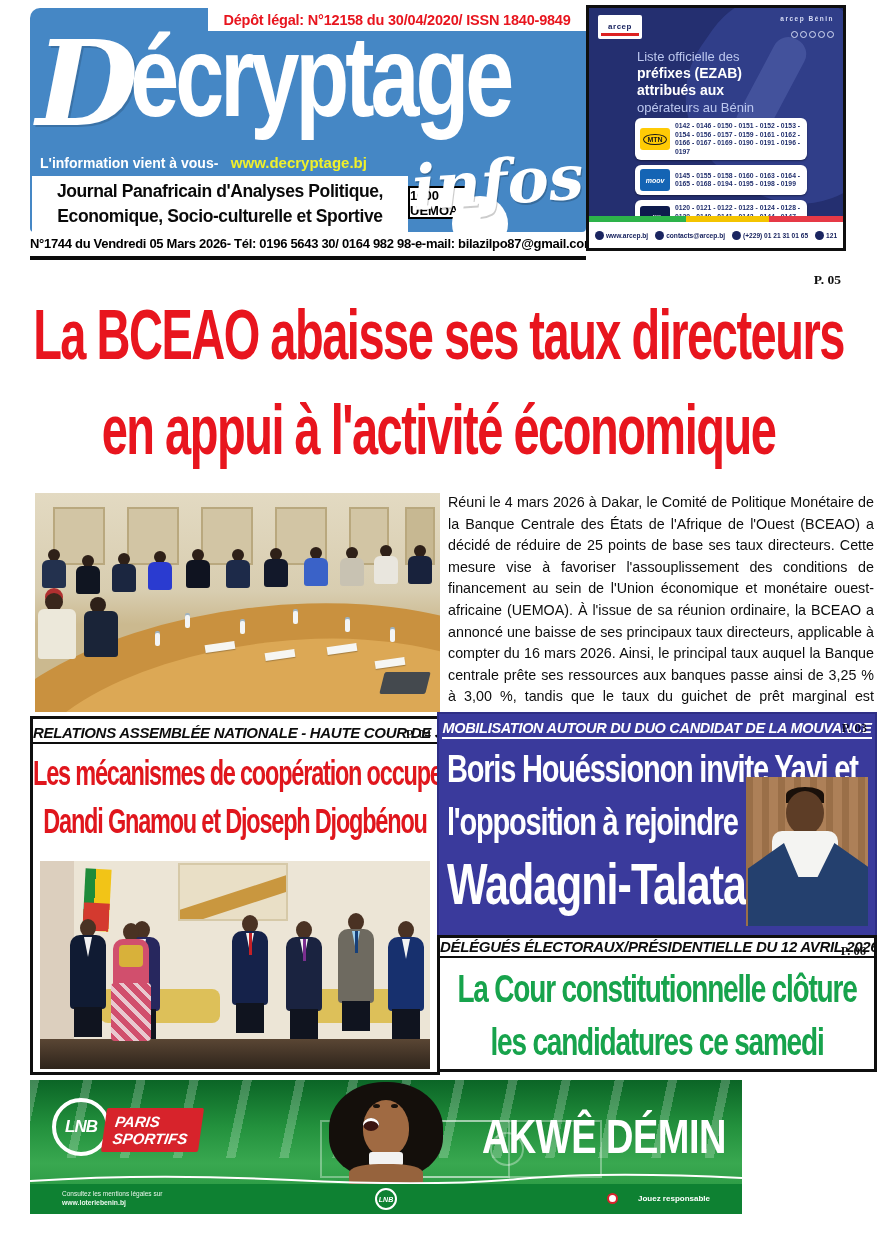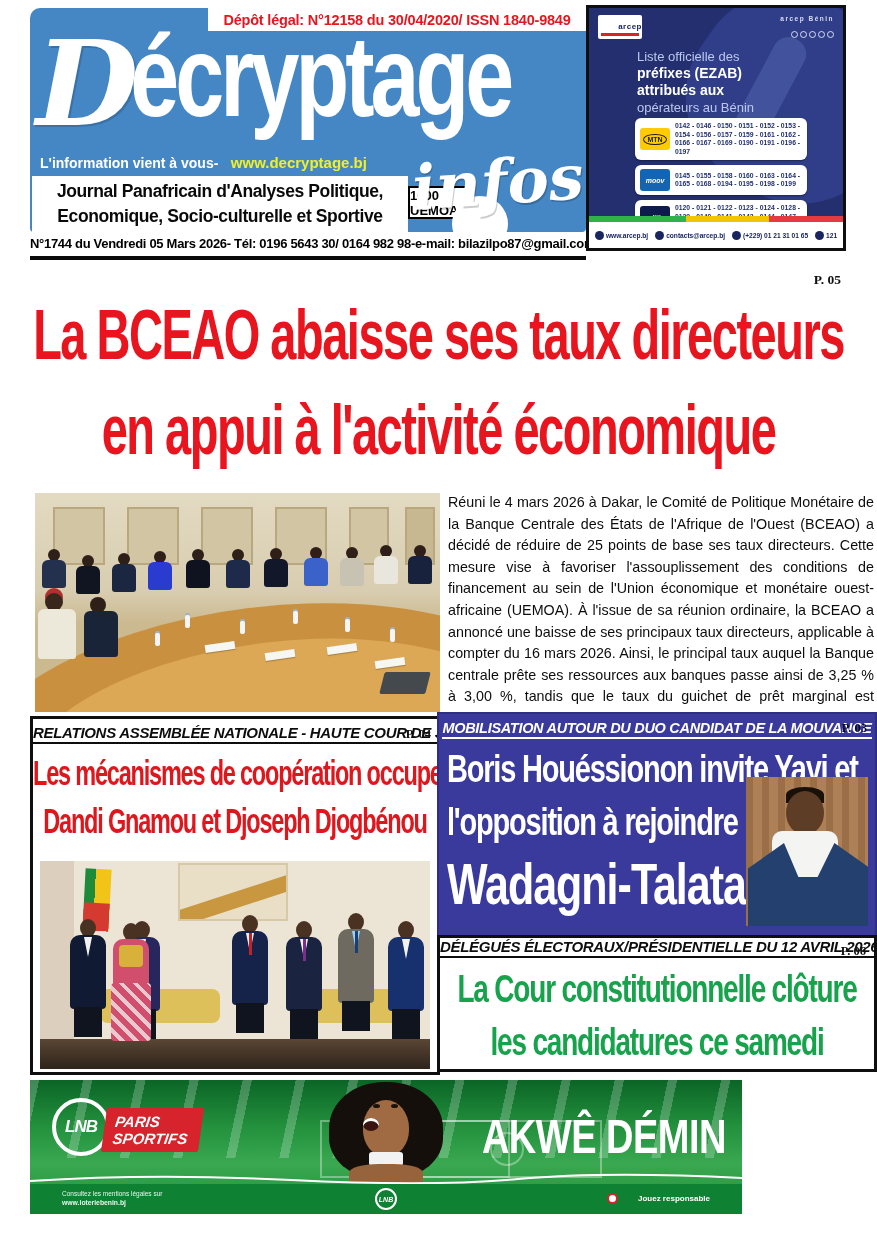--- a/index.html
+++ b/index.html
@@ -22,21 +22,21 @@
   .price-box { position:absolute; left:378px; top:178px; width:60px; height:33px; background:#fff; border:2.5px solid #000; display:flex; align-items:center; justify-content:center; font-weight:800; font-size:13px; color:#000; }
   .infos-circle { position:absolute; left:422px; top:188px; width:56px; height:56px; background:#fff; border-radius:50%; }
   .brand-infos { position:absolute; right:2px; top:138px; color:#fff; font-family:"DejaVu Serif", serif; font-style:italic; font-weight:bold; font-size:62px; transform:rotate(-4deg); text-shadow:1px 2px 0 rgba(0,0,0,.2); }
   .issue-line { position:absolute; left:30px; top:236px; width:556px; text-align:center; font-weight:bold; font-size:13px; letter-spacing:-0.3px; color:#000; white-space:nowrap; }
   .black-rule { position:absolute; left:30px; top:256px; width:556px; height:4px; background:#0b0b0b; }
 
   
   .arcep { position:absolute; left:586px; top:5px; width:260px; height:246px; border:3px solid #0f0f0f; background:#242f70; overflow:hidden; }
   .arcep-hand { position:absolute; right:-55px; top:-10px; width:210px; height:200px; background:#33418d; border-radius:45%; transform:rotate(35deg); opacity:.85; }
   .arcep-phone { position:absolute; right:55px; top:25px; width:34px; height:110px; background:#46549f; border-radius:16px; transform:rotate(28deg); opacity:.9; }
-  .arcep-logo-box { position:absolute; left:9px; top:7px; width:44px; height:24px; background:#fff; border-radius:2px; text-align:right; }
+  .arcep-logo-box { position:absolute; left:9px; top:7px; width:44px; height:24px; background:#fff; border-radius:2px; text-align:center; }
   .arcep-logo-box .t { font-size:8px; font-weight:800; color:#1a2560; line-height:13px; letter-spacing:.5px; }
   .arcep-logo-box .bar { display:block; margin:0 3px; height:3px; background:#d22; }
   .arcep-social { position:absolute; right:9px; top:7px; text-align:right; }
   .arcep-social .handle { color:#d7ddf5; font-size:6.5px; font-weight:bold; letter-spacing:1.5px; }
   .dots { margin-top:2px; }
   .dots i { display:inline-block; width:7px; height:7px; border:1px solid #d7ddf5; border-radius:50%; margin-left:2px; }
   .arcep-heading { position:absolute; left:11px; top:40px; }
   .arcep-heading .l { color:#bcc7ee; font-size:13px; line-height:17px;margin-left:37px; }
   .arcep-heading .b { color:#fff; font-weight:800; font-size:14px; }
   .arcep-cards { position:absolute; left:46px; top:110px; width:172px; }

